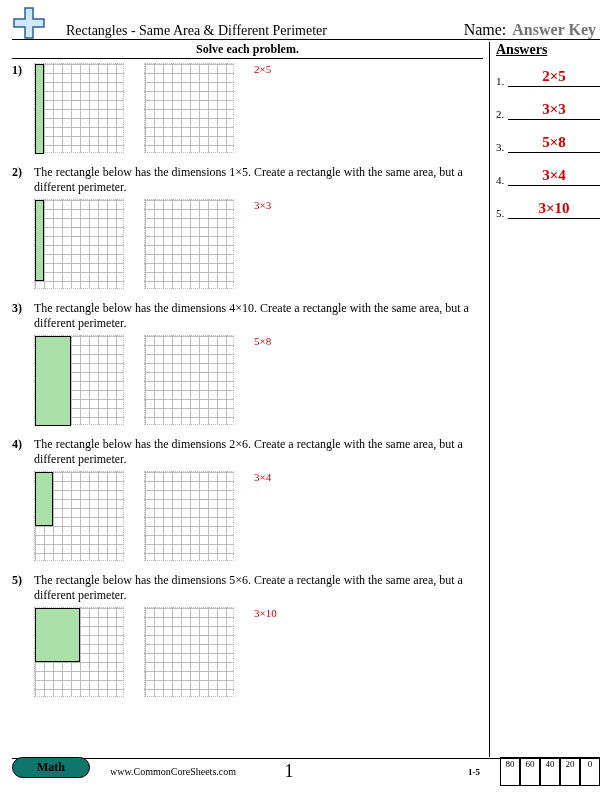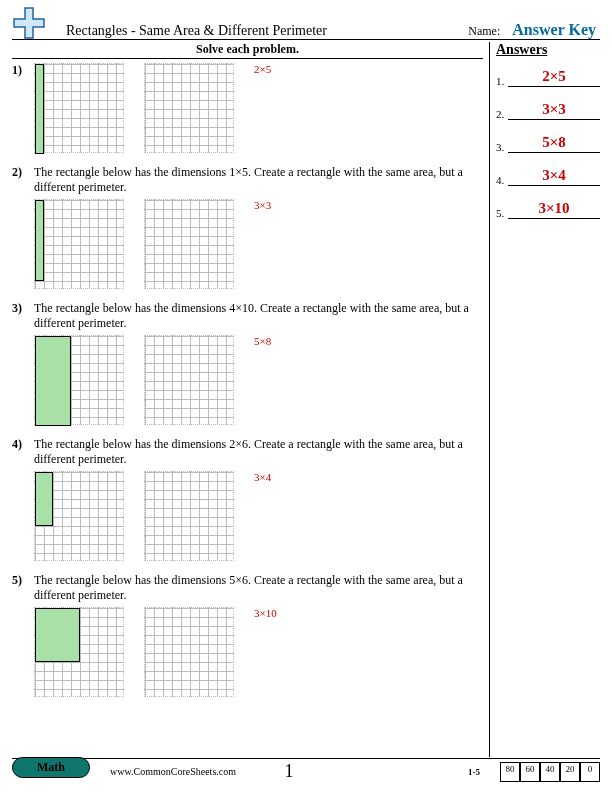--- a/index.html
+++ b/index.html
@@ -26,25 +26,25 @@
   }
   .header {
     display: flex;
     align-items: flex-end;
     padding-left: 54px;
     padding-right: 4px;
     height: 30px;
     border-bottom: 1.5px solid #000;
   }
   .title { flex: 1; font-size: 14px; }
-  .name-label { font-size: 12px; margin-right: 12px; }
+  .name-label { font-size: 16px; margin-right: 6px; }
   .answer-key {
     font-weight: bold;
     font-size: 16px;
-    color: #0369a1;
+    color: #737373;
   }
   .body {
     display: flex;
     margin-top: 2px;
     height: 715px;
   }
   .left {
     flex: 1;
     border-right: 1.5px solid #000;
     padding-right: 6px;
@@ -142,21 +142,21 @@
     top: -4px;
     font-family: "Times New Roman", serif;
   }
   .site { flex: 1; text-align: left; padding-left: 20px; font-size: 10px; }
   .pagenum { font-size: 18px; width: 40px; text-align: center; }
   .score-row { display: flex; align-items: center; gap: 2px; font-size: 9px; }
   .score-label { margin-right: 18px; font-weight: bold; }
   .score-cell {
     border: 1px solid #000;
     width: 20px;
-    height: 20px;
+    height: 29px;
     font-size: 9px;
     text-align: center;
     line-height: 12px;
   }
 </style>
 </head>
 <body>
 
 <div class="page">
 

